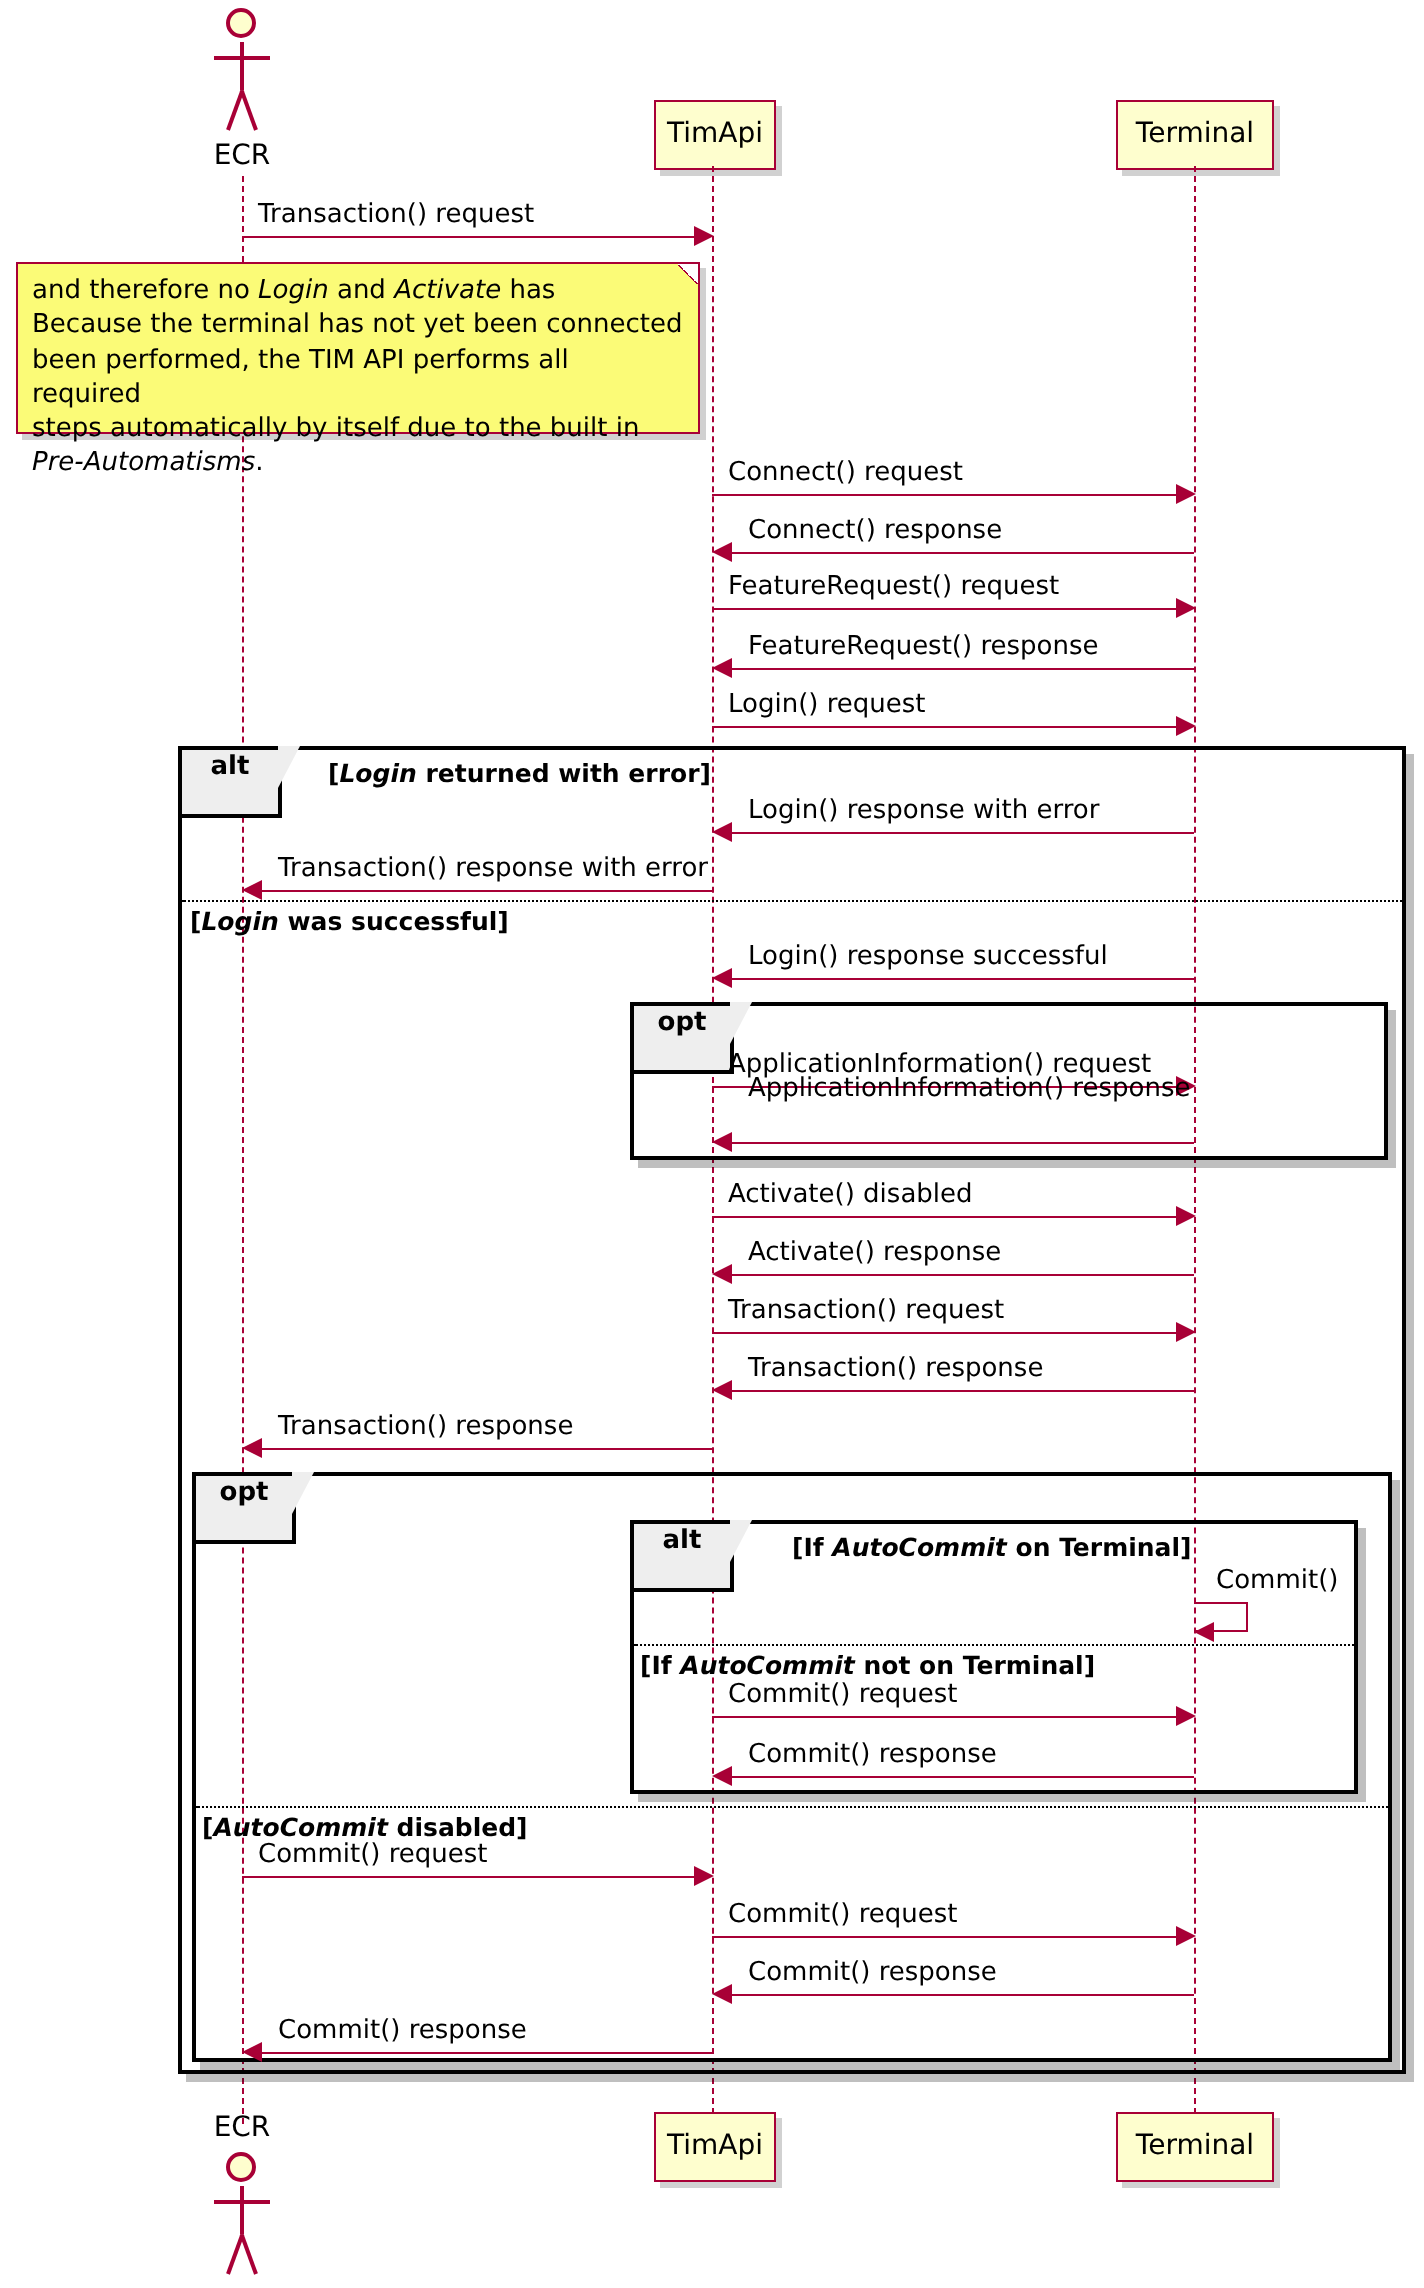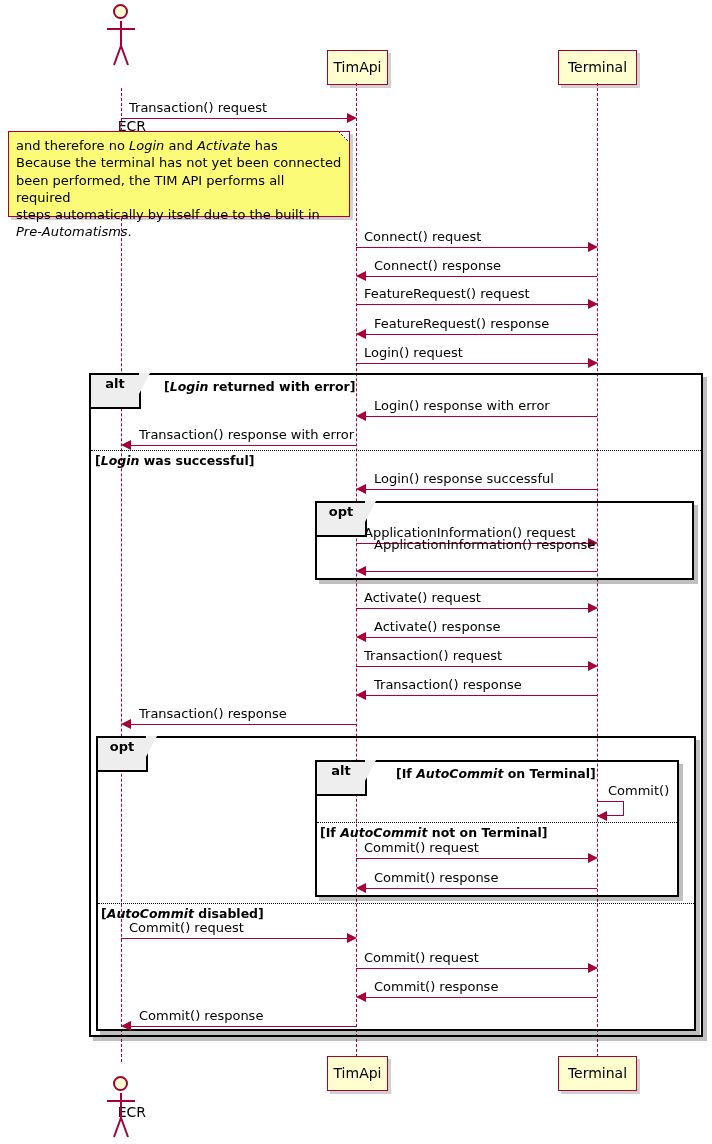--- a/index.html
+++ b/index.html
@@ -4,21 +4,21 @@
 <style>
   html,body{margin:0;padding:0;background:#ffffff;}
   body{font-family:"DejaVu Sans","Liberation Sans",sans-serif;}
   #canvas{position:relative;width:712px;height:1144px;background:#fff;overflow:hidden;}
 
   
   .pbox{position:absolute;background:#FEFECE;border:1.5px solid #A80036;
         box-shadow:3px 3px 0 0 rgba(0,0,0,.18);
         font-size:14px;color:#000;text-align:center;line-height:33px;height:33px;
         white-space:nowrap;}
-  .plabel{position:absolute;font-size:14px;color:#000;text-align:right;white-space:nowrap;margin-top:48px;}
+  .plabel{position:absolute;font-size:14px;color:#000;text-align:center;white-space:nowrap;}
 
   
   .actor{position:absolute;width:42px;height:62px;}
   .actor .head{position:absolute;left:13px;top:0;width:15px;height:15px;border-radius:50%;
                border:2px solid #A80036;background:#FEFECE;box-sizing:border-box;}
   .actor .body{position:absolute;left:20px;top:17px;width:2px;height:24px;background:#A80036;}
   .actor .arms{position:absolute;left:7px;top:24px;width:28px;height:2px;background:#A80036;}
   .actor .leg1{position:absolute;left:13px;top:40px;width:2px;height:21px;background:#A80036;
                transform:rotate(20deg);transform-origin:bottom center;}
   .actor .leg2{position:absolute;left:27px;top:40px;width:2px;height:21px;background:#A80036;
@@ -141,21 +141,21 @@
   <div class="arrowL" style="left:356px;top:484px;"></div>
 
   <div class="msgtext" style="left:364px;top:526px;">ApplicationInformation() request</div>
   <div class="msgline" style="left:356px;top:543px;width:235px;"></div>
   <div class="arrowR" style="left:588px;top:538px;"></div>
 
   <div class="msgtext" style="left:374px;top:538px;text-align:center;">ApplicationInformation() response</div>
   <div class="msgline" style="left:362px;top:571px;width:235px;"></div>
   <div class="arrowL" style="left:356px;top:566px;"></div>
 
-  <div class="msgtext" style="left:364px;top:591px;">Activate() request</div>
+  <div class="msgtext" style="left:364px;top:591px;">Activate() disabled</div>
   <div class="msgline" style="left:356px;top:608px;width:235px;"></div>
   <div class="arrowR" style="left:588px;top:603px;"></div>
 
   <div class="msgtext" style="left:374px;top:620px;">Activate() response</div>
   <div class="msgline" style="left:362px;top:637px;width:235px;"></div>
   <div class="arrowL" style="left:356px;top:632px;"></div>
 
   <div class="msgtext" style="left:364px;top:649px;">Transaction() request</div>
   <div class="msgline" style="left:356px;top:666px;width:235px;"></div>
   <div class="arrowR" style="left:588px;top:661px;"></div>

